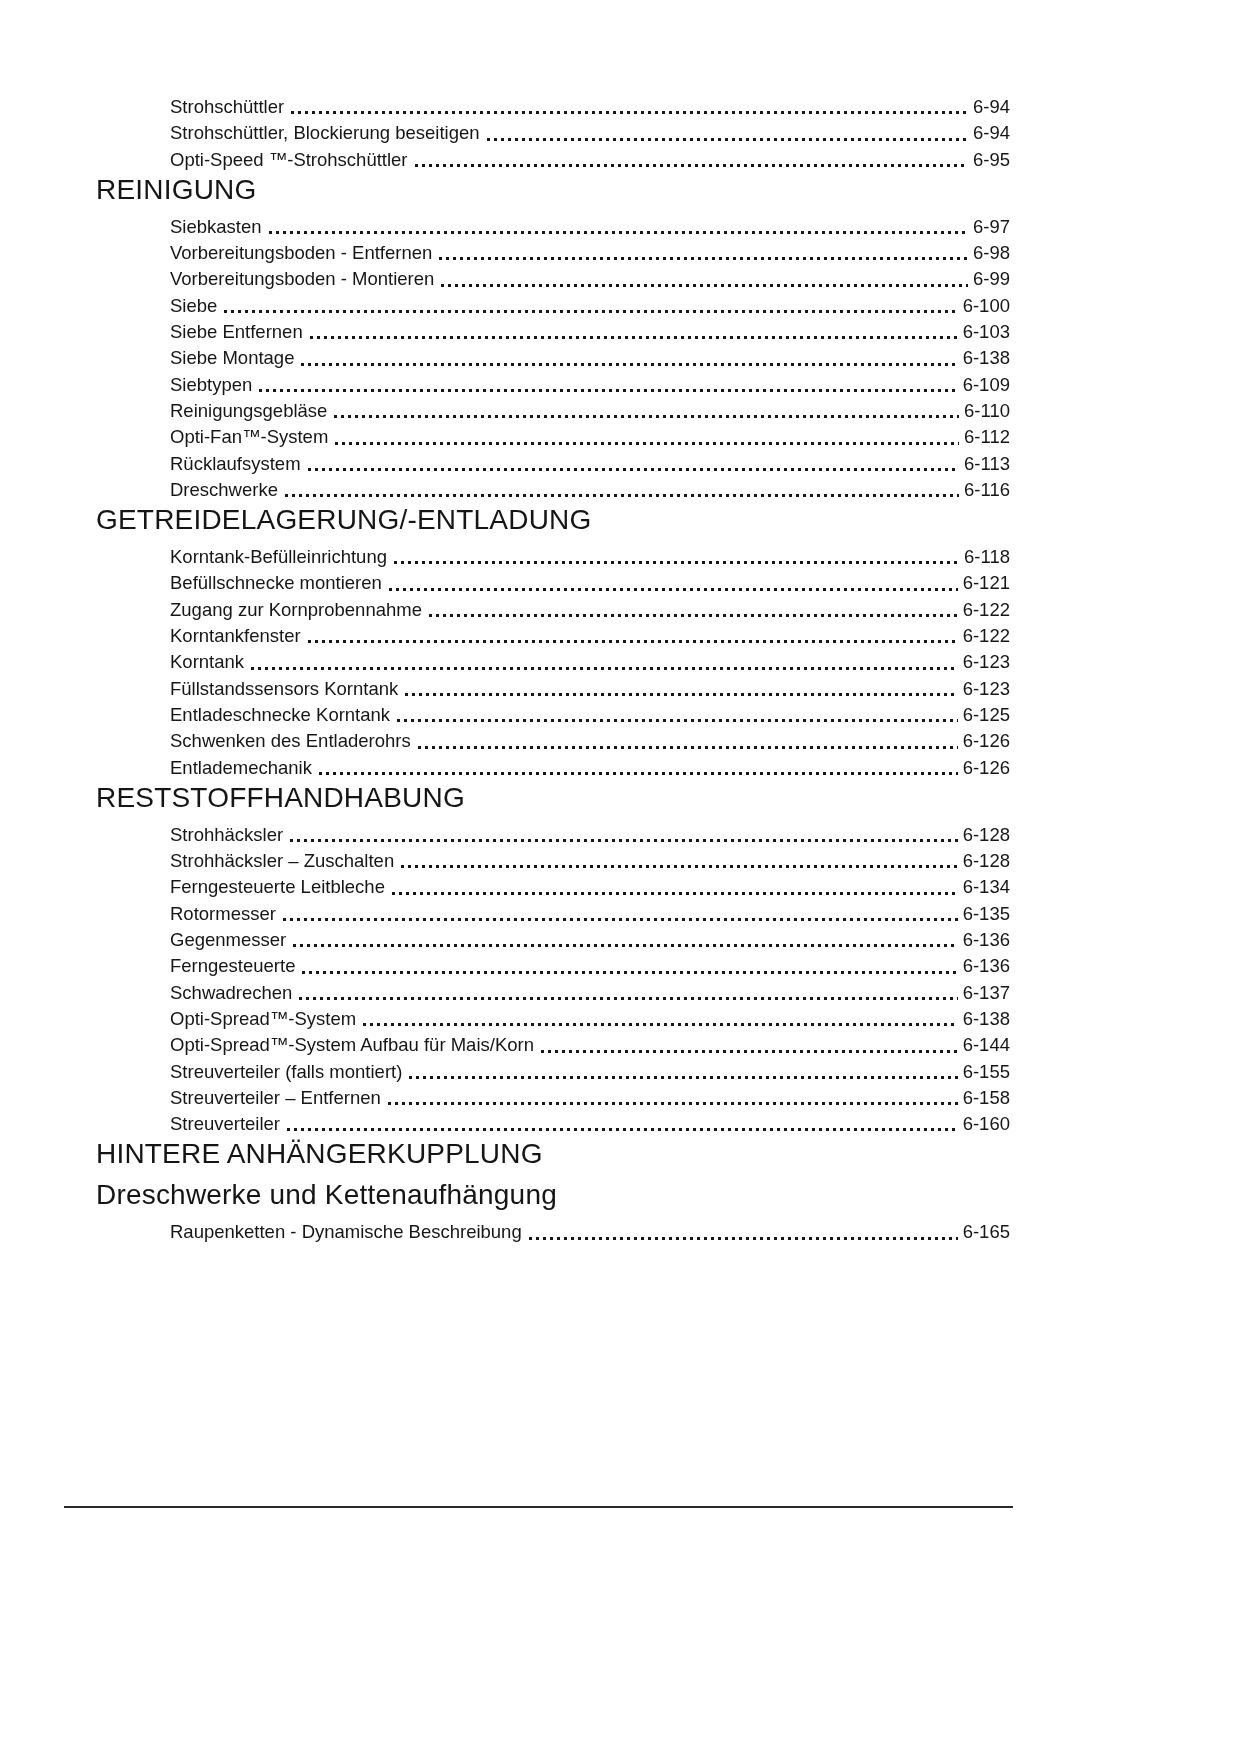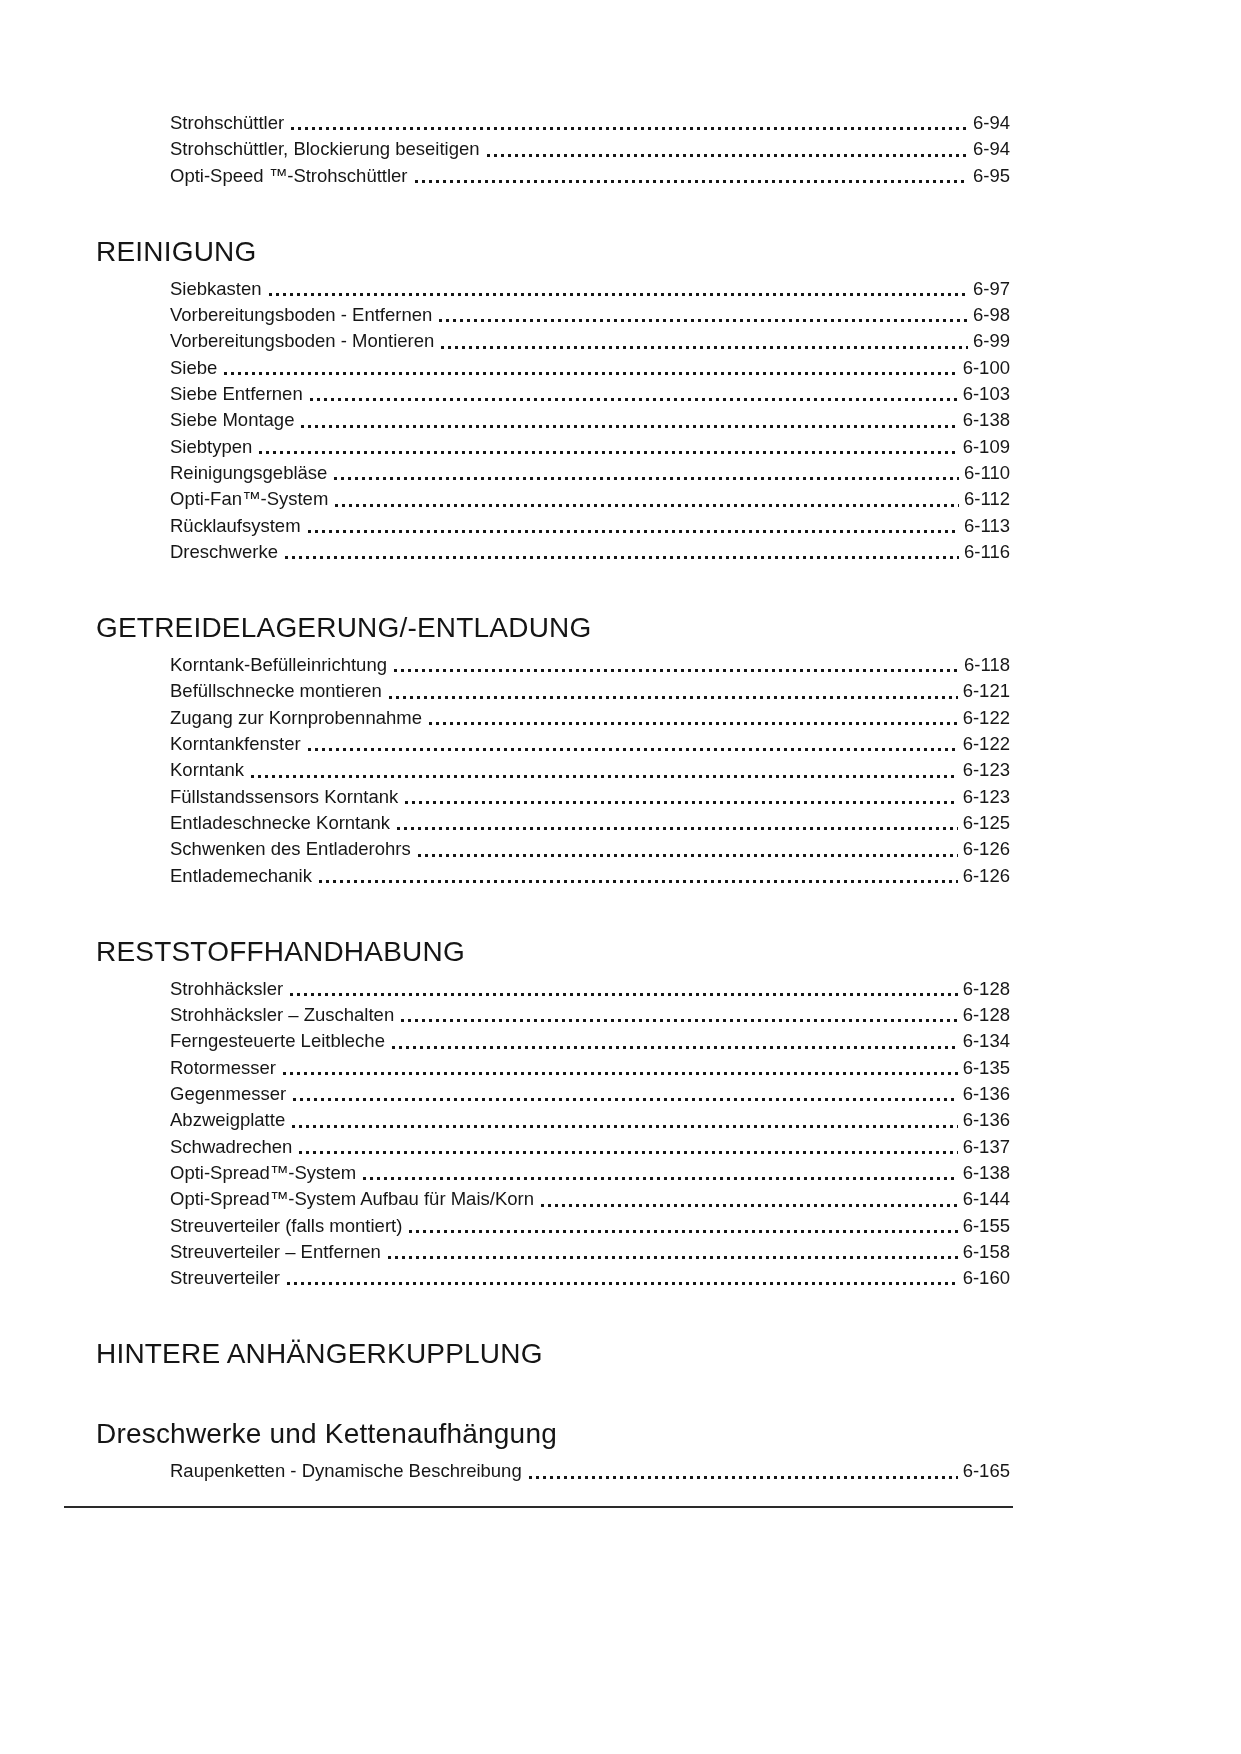--- a/index.html
+++ b/index.html
@@ -11,22 +11,22 @@
     font-family: "Liberation Sans", "DejaVu Sans", sans-serif;
     color: #111111;
     overflow: hidden;
   }
   .page {
     position: absolute;
     top: 94px;
     left: 96px;
     right: 231px;
   }
-  .section { margin-top: 16px; }
-  .section + .section { margin-top: 46px; }
+  .section { margin-top: 0; }
+  .section + .section { }
   .section-heading {
     font-size: 28px;
     font-weight: 400;
     letter-spacing: 0.2px;
     color: #151515;
     margin-bottom: 7px;
     line-height: 34px;
     white-space: nowrap;
   }
   .entries { padding-left: 74px; }
@@ -256,21 +256,21 @@
     <span class="entry-page">6-135</span>
   </div>
 
   <div class="entry">
     <span class="entry-label">Gegenmesser</span>
     <span class="leader"></span>
     <span class="entry-page">6-136</span>
   </div>
 
   <div class="entry">
-    <span class="entry-label">Abzweigplatte</span>
+    <span class="entry-label">Ferngesteuerte</span>
     <span class="leader"></span>
     <span class="entry-page">6-136</span>
   </div>
 
   <div class="entry">
     <span class="entry-label">Schwadrechen</span>
     <span class="leader"></span>
     <span class="entry-page">6-137</span>
   </div>
 

